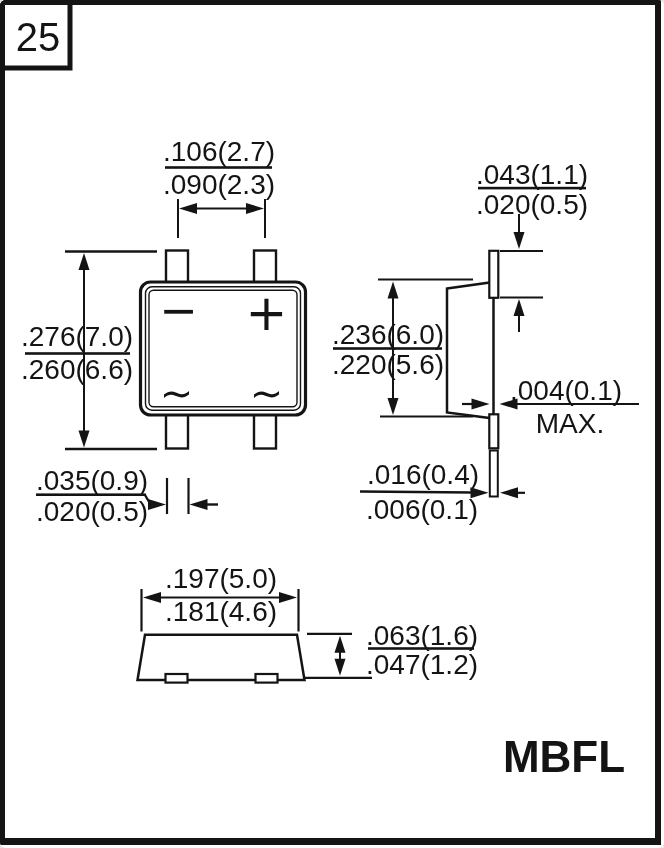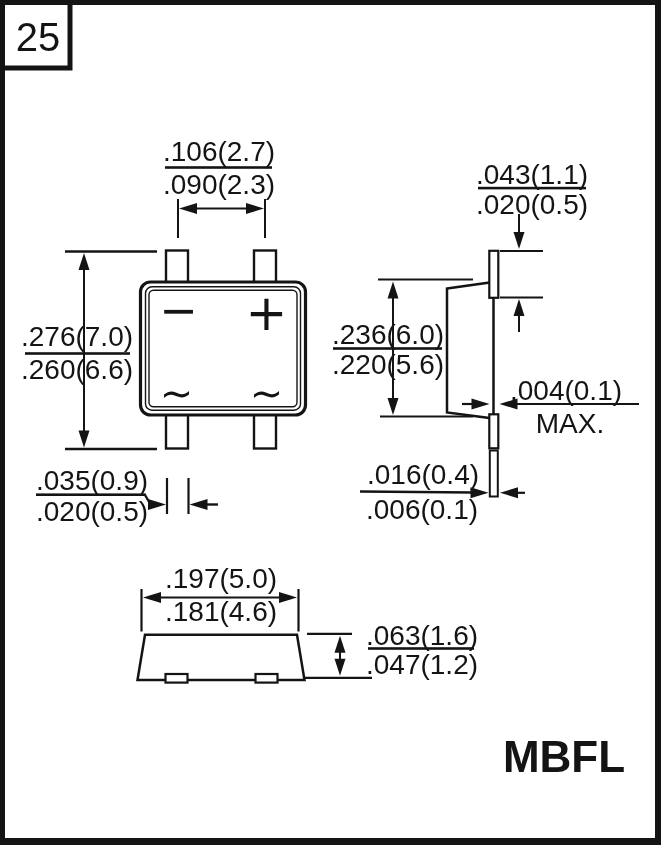--- a/index.html
+++ b/index.html
@@ -2,20 +2,21 @@
 <html><head>
 <meta charset="utf-8">
 <style>
   html,body{margin:0;padding:0;background:#e8e8e8;}
   .page{
     position:relative;
     width:664px;height:848px;
     background:#ffffff;
     font-family:"Liberation Sans","DejaVu Sans",sans-serif;
     overflow:hidden;
+    border-radius:6px;
   }
   svg{display:block}
   text{fill:#141414;}
   .dim{font-size:28px;}
   .sym{font-family:"DejaVu Sans","Liberation Sans",sans-serif;}
   .pkg{font-size:44px;font-weight:bold;}
   .pagenum{font-size:40px;}
 </style>
 </head>
 <body>

